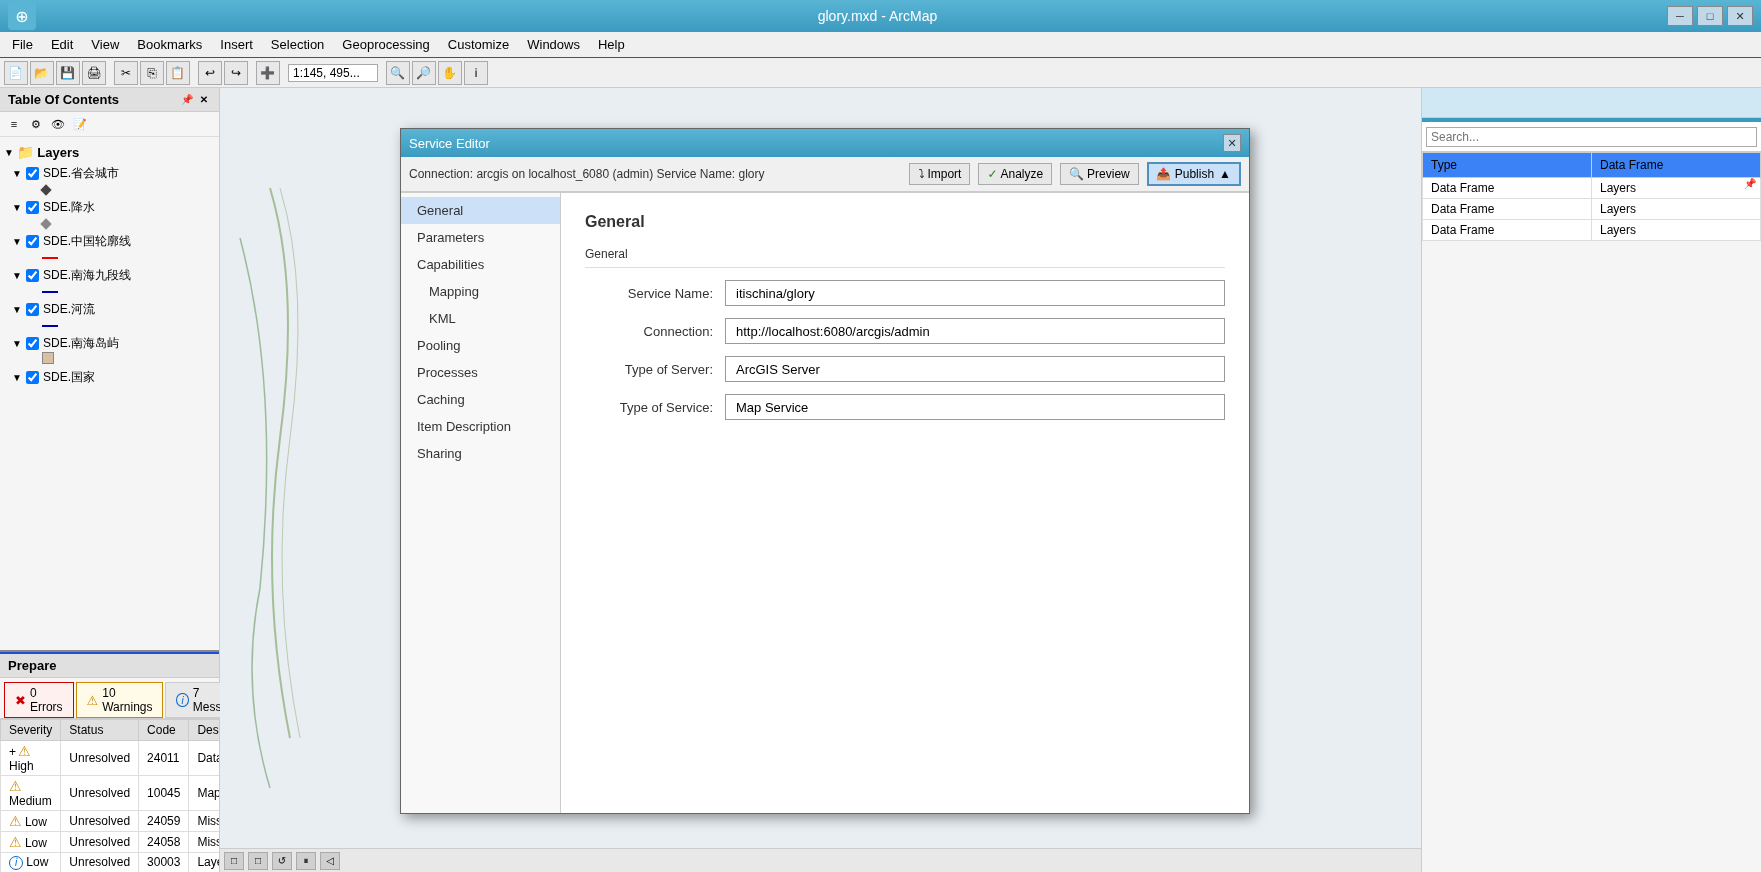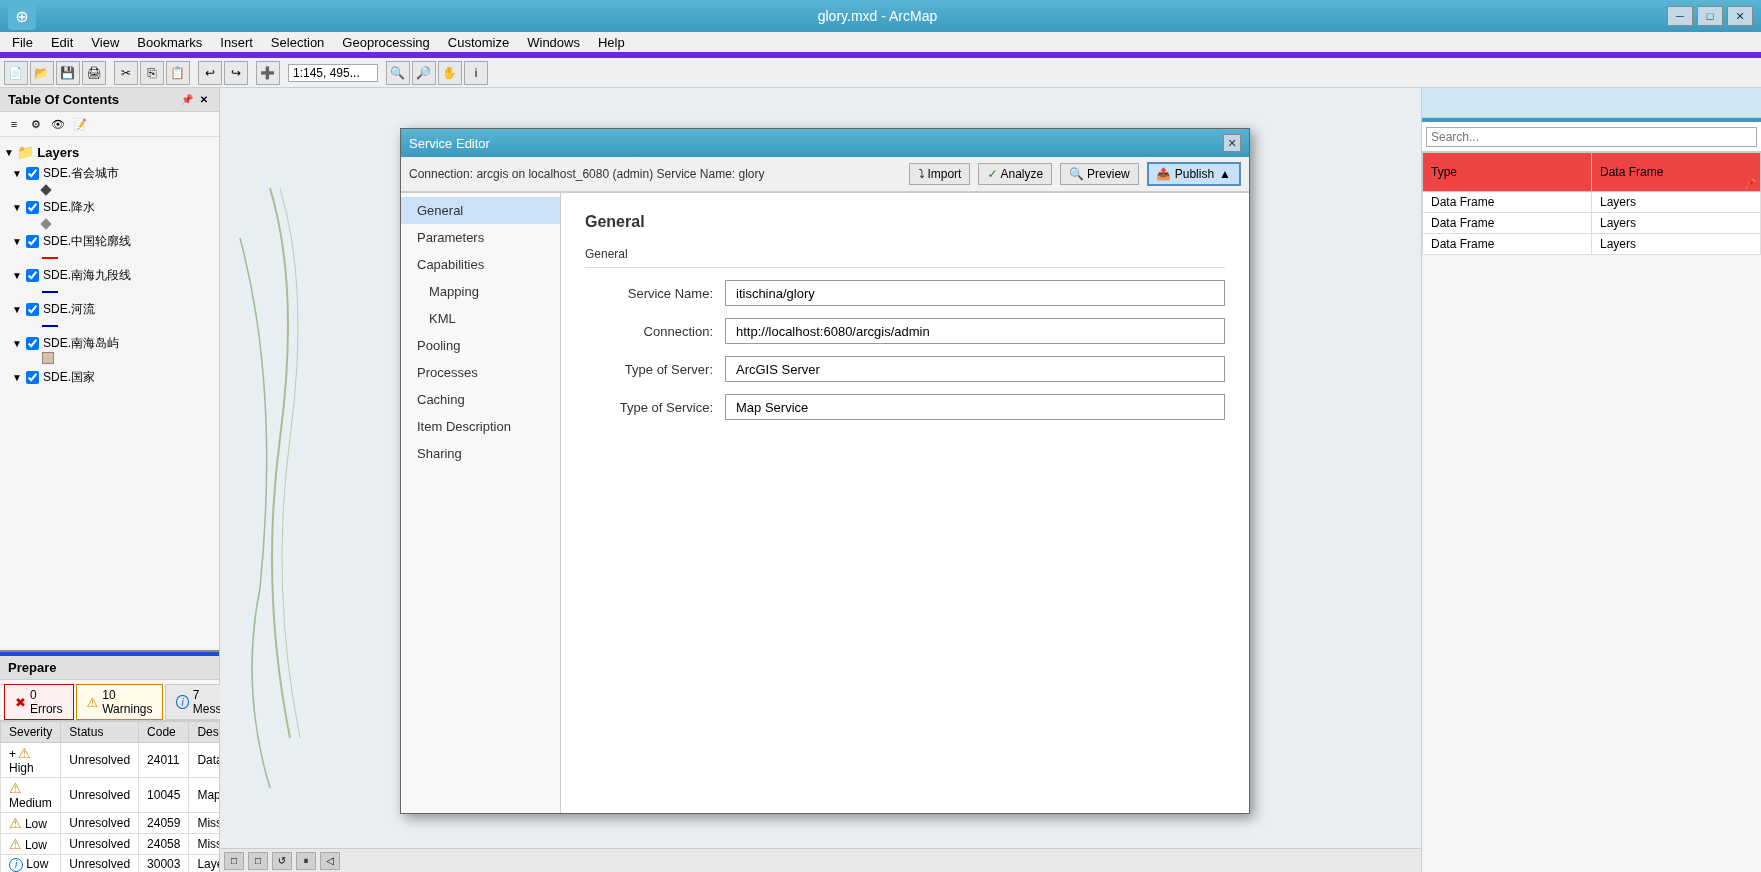--- a/index.html
+++ b/index.html
@@ -25,21 +25,21 @@
       font-size: 11px; cursor: pointer; color: #333;
     }
 
     
     .menu-bar {
       background: #f0f0f0;
       height: 26px;
       display: flex;
       align-items: center;
       padding: 0 4px;
-      border-bottom: 6px solid #6d28d9;
+      border-bottom: 1px solid #6d28d9;
       gap: 2px;
     }
     .menu-item {
       padding: 2px 8px;
       cursor: pointer;
       font-size: 13px;
       color: #000;
     }
 
     
@@ -114,21 +114,21 @@
     }
     .layer-checkbox { width: 13px; height: 13px; }
     .layer-line-red { background: #e00; height: 2px; width: 16px; display: inline-block; margin: 3px 0; }
     .layer-line-blue { background: #00a; height: 2px; width: 16px; display: inline-block; margin: 3px 0; }
     .layer-diamond { width: 8px; height: 8px; background: #444; transform: rotate(45deg); display: inline-block; }
     .layer-rect { width: 12px; height: 12px; background: #d8c0a0; border: 1px solid #888; display: inline-block; }
 
     
     .prepare-panel {
       background: #f5f5f5;
-      border-top: 4px solid #1d4ed8;
+      border-top: 2px solid #1d4ed8;
       height: 220px;
       display: flex;
       flex-direction: column;
     }
     .prepare-header {
       background: #e0e0e0;
       padding: 4px 8px;
       font-weight: bold;
       font-size: 13px;
       border-bottom: 1px solid #ccc;
@@ -214,23 +214,23 @@
     .right-table {
       flex: 1;
       overflow-y: auto;
     }
     .right-table table {
       width: 100%;
       border-collapse: collapse;
       font-size: 12px;
     }
     .right-table th {
-      background: #ef4444;
+      background: #3b82f6;
       border: 1px solid #ccc;
-      padding: 12px 8px;
+      padding: 5px 8px;
       text-align: left;
       font-weight: normal;
     }
     .right-table td {
       border: 1px solid #ddd;
       padding: 3px 8px;
       background: white;
     }
 
     

